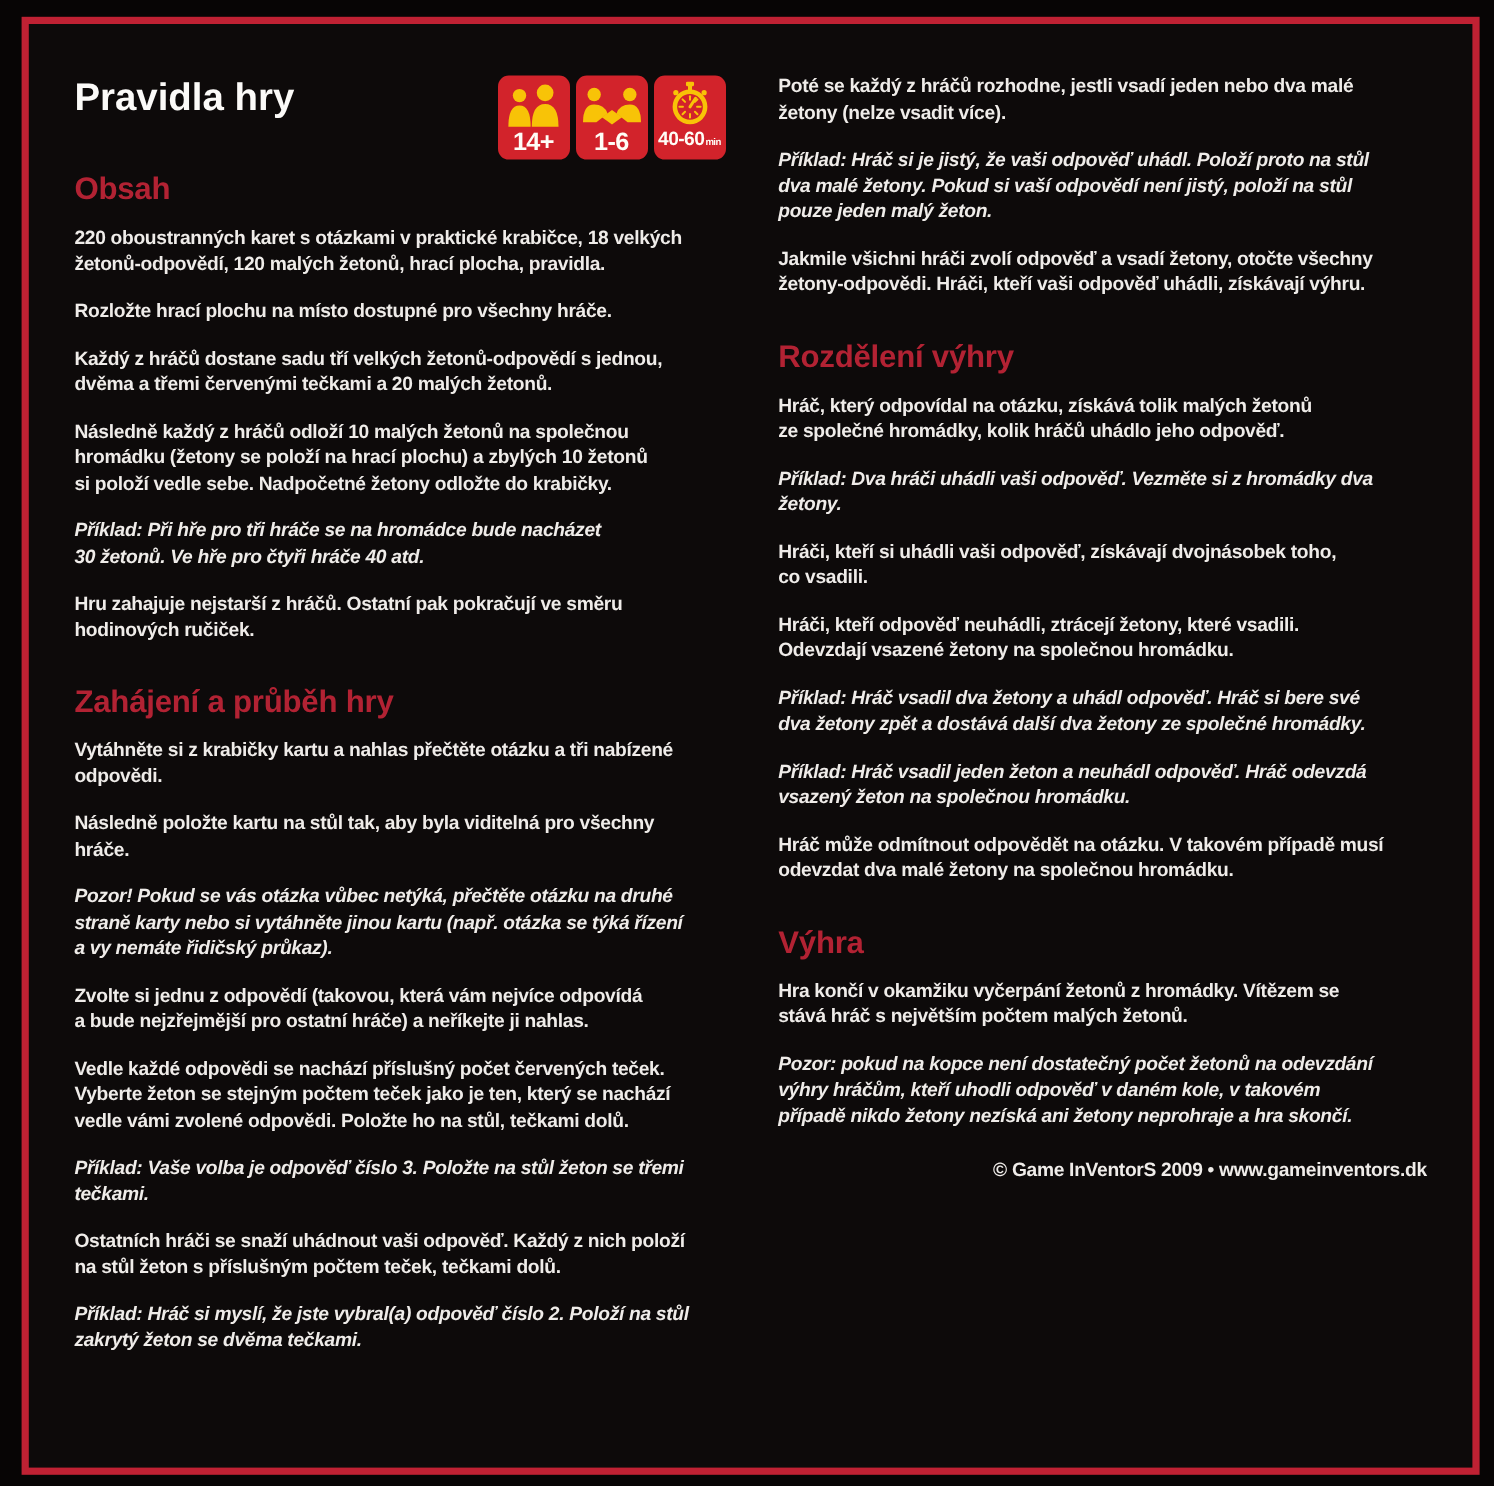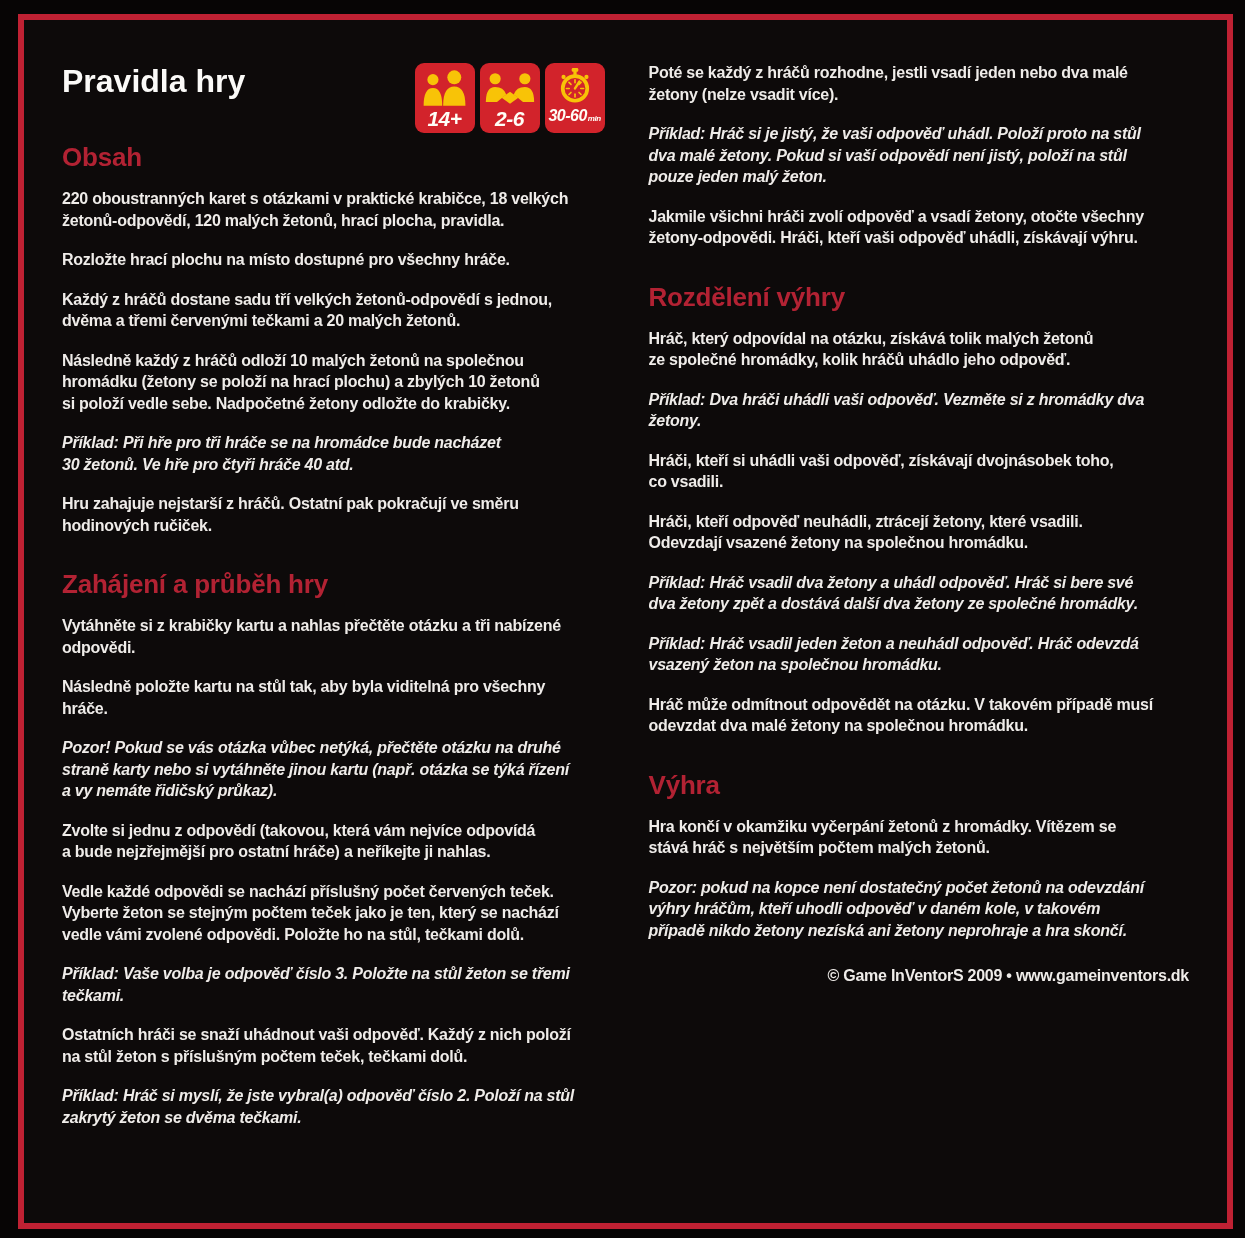--- a/index.html
+++ b/index.html
@@ -6,21 +6,21 @@
   .page{position:relative;width:1245px;height:1238px;background:#070505;
         font-family:"Liberation Sans","DejaVu Sans",sans-serif;overflow:hidden;}
   .frame{position:absolute;left:18px;top:14px;right:12px;bottom:9px;
          border:6px solid #bf2133;background:#0d0a0a;box-sizing:border-box;}
   .content{height:100%;box-sizing:border-box;padding:42px 36px 0 38px;
            display:flex;gap:44px;overflow:hidden;}
   .col{flex:1;min-width:0;color:#efece9;font-weight:bold;font-size:16px;
        line-height:21.5px;letter-spacing:-0.25px;}
   .header-row{display:flex;justify-content:space-between;align-items:flex-start;}
   h1{margin:2px 0 0;font-size:32px;line-height:34px;color:#fbfaf8;letter-spacing:0;}
-  .badges{display:flex;gap:5px;margin-top:1px;font-style:italic;}
+  .badges{display:flex;gap:5px;margin-top:1px;}
   .badge{width:60px;height:70px;background:#d2232b;border-radius:9px;
          display:flex;flex-direction:column;align-items:center;justify-content:flex-end;
          padding:5px 2px 4px;box-sizing:border-box;}
   .badge svg{display:block;margin-bottom:1px;}
   .badge-label{color:#fffdf6;font-size:21px;line-height:21px;font-weight:bold;
                letter-spacing:-0.5px;white-space:nowrap;}
   .badge-label.duration{font-size:16px;}
   .badge-label .min{font-size:8px;margin-left:1px;}
   .section-heading{font-size:26px;line-height:28px;color:#b22233;font-weight:bold;
                    margin:34px 0 17px;letter-spacing:-0.2px;}
@@ -57,21 +57,21 @@
             <div class="badge">
               <svg width="52" height="38" viewBox="0 0 56 38">
                 <g fill="#f8c307">
                   <circle cx="12" cy="9" r="6"></circle>
                   <path d="M2 34 Q2 18 12 18 Q21 18 24 26 L14 34 Z"></path>
                   <circle cx="44" cy="9" r="6"></circle>
                   <path d="M54 34 Q54 18 44 18 Q35 18 32 26 L42 34 Z"></path>
                   <polygon points="28,23 37,29.5 28,36 19,29.5"></polygon>
                 </g>
               </svg>
-              <span class="badge-label">2-6</span>
+              <span class="badge-label">1-6</span>
             </div>
 
             <div class="badge">
               <svg width="50" height="42" viewBox="0 0 56 44">
                 <g fill="#f8c307">
                   <rect x="24" y="0" width="8" height="4.5" rx="1.5"></rect>
                   <rect x="26" y="3.5" width="4" height="5"></rect>
                   <circle cx="14" cy="11" r="2.6"></circle>
                   <circle cx="42" cy="11" r="2.6"></circle>
                 </g>
@@ -81,21 +81,21 @@
                   <line x1="28" y1="32" x2="28" y2="35.5"></line>
                   <line x1="17.5" y1="25" x2="21" y2="25"></line>
                   <line x1="38.5" y1="25" x2="35" y2="25"></line>
                   <line x1="20.6" y1="17.6" x2="23.1" y2="20.1"></line>
                   <line x1="35.4" y1="17.6" x2="32.9" y2="20.1"></line>
                   <line x1="20.6" y1="32.4" x2="23.1" y2="29.9"></line>
                   <line x1="35.4" y1="32.4" x2="32.9" y2="29.9"></line>
                 </g>
                 <line x1="28" y1="25" x2="33.5" y2="16.5" stroke="#f8c307" stroke-width="3" stroke-linecap="round"></line>
               </svg>
-              <span class="badge-label duration"><span>30-60</span><span class="min">min</span></span>
+              <span class="badge-label duration"><span>40-60</span><span class="min">min</span></span>
             </div>
 
           </div>
         </div>
         <div class="blocks" id="left-blocks">
             <h2 class="section-heading">Obsah</h2>
             <p class="para">220 oboustranných karet s otázkami v praktické krabičce, 18 velkých
 žetonů-odpovědí, 120 malých žetonů, hrací plocha, pravidla.</p>
             <p class="para">Rozložte hrací plochu na místo dostupné pro všechny hráče.</p>
             <p class="para">Každý z hráčů dostane sadu tří velkých žetonů-odpovědí s jednou,

